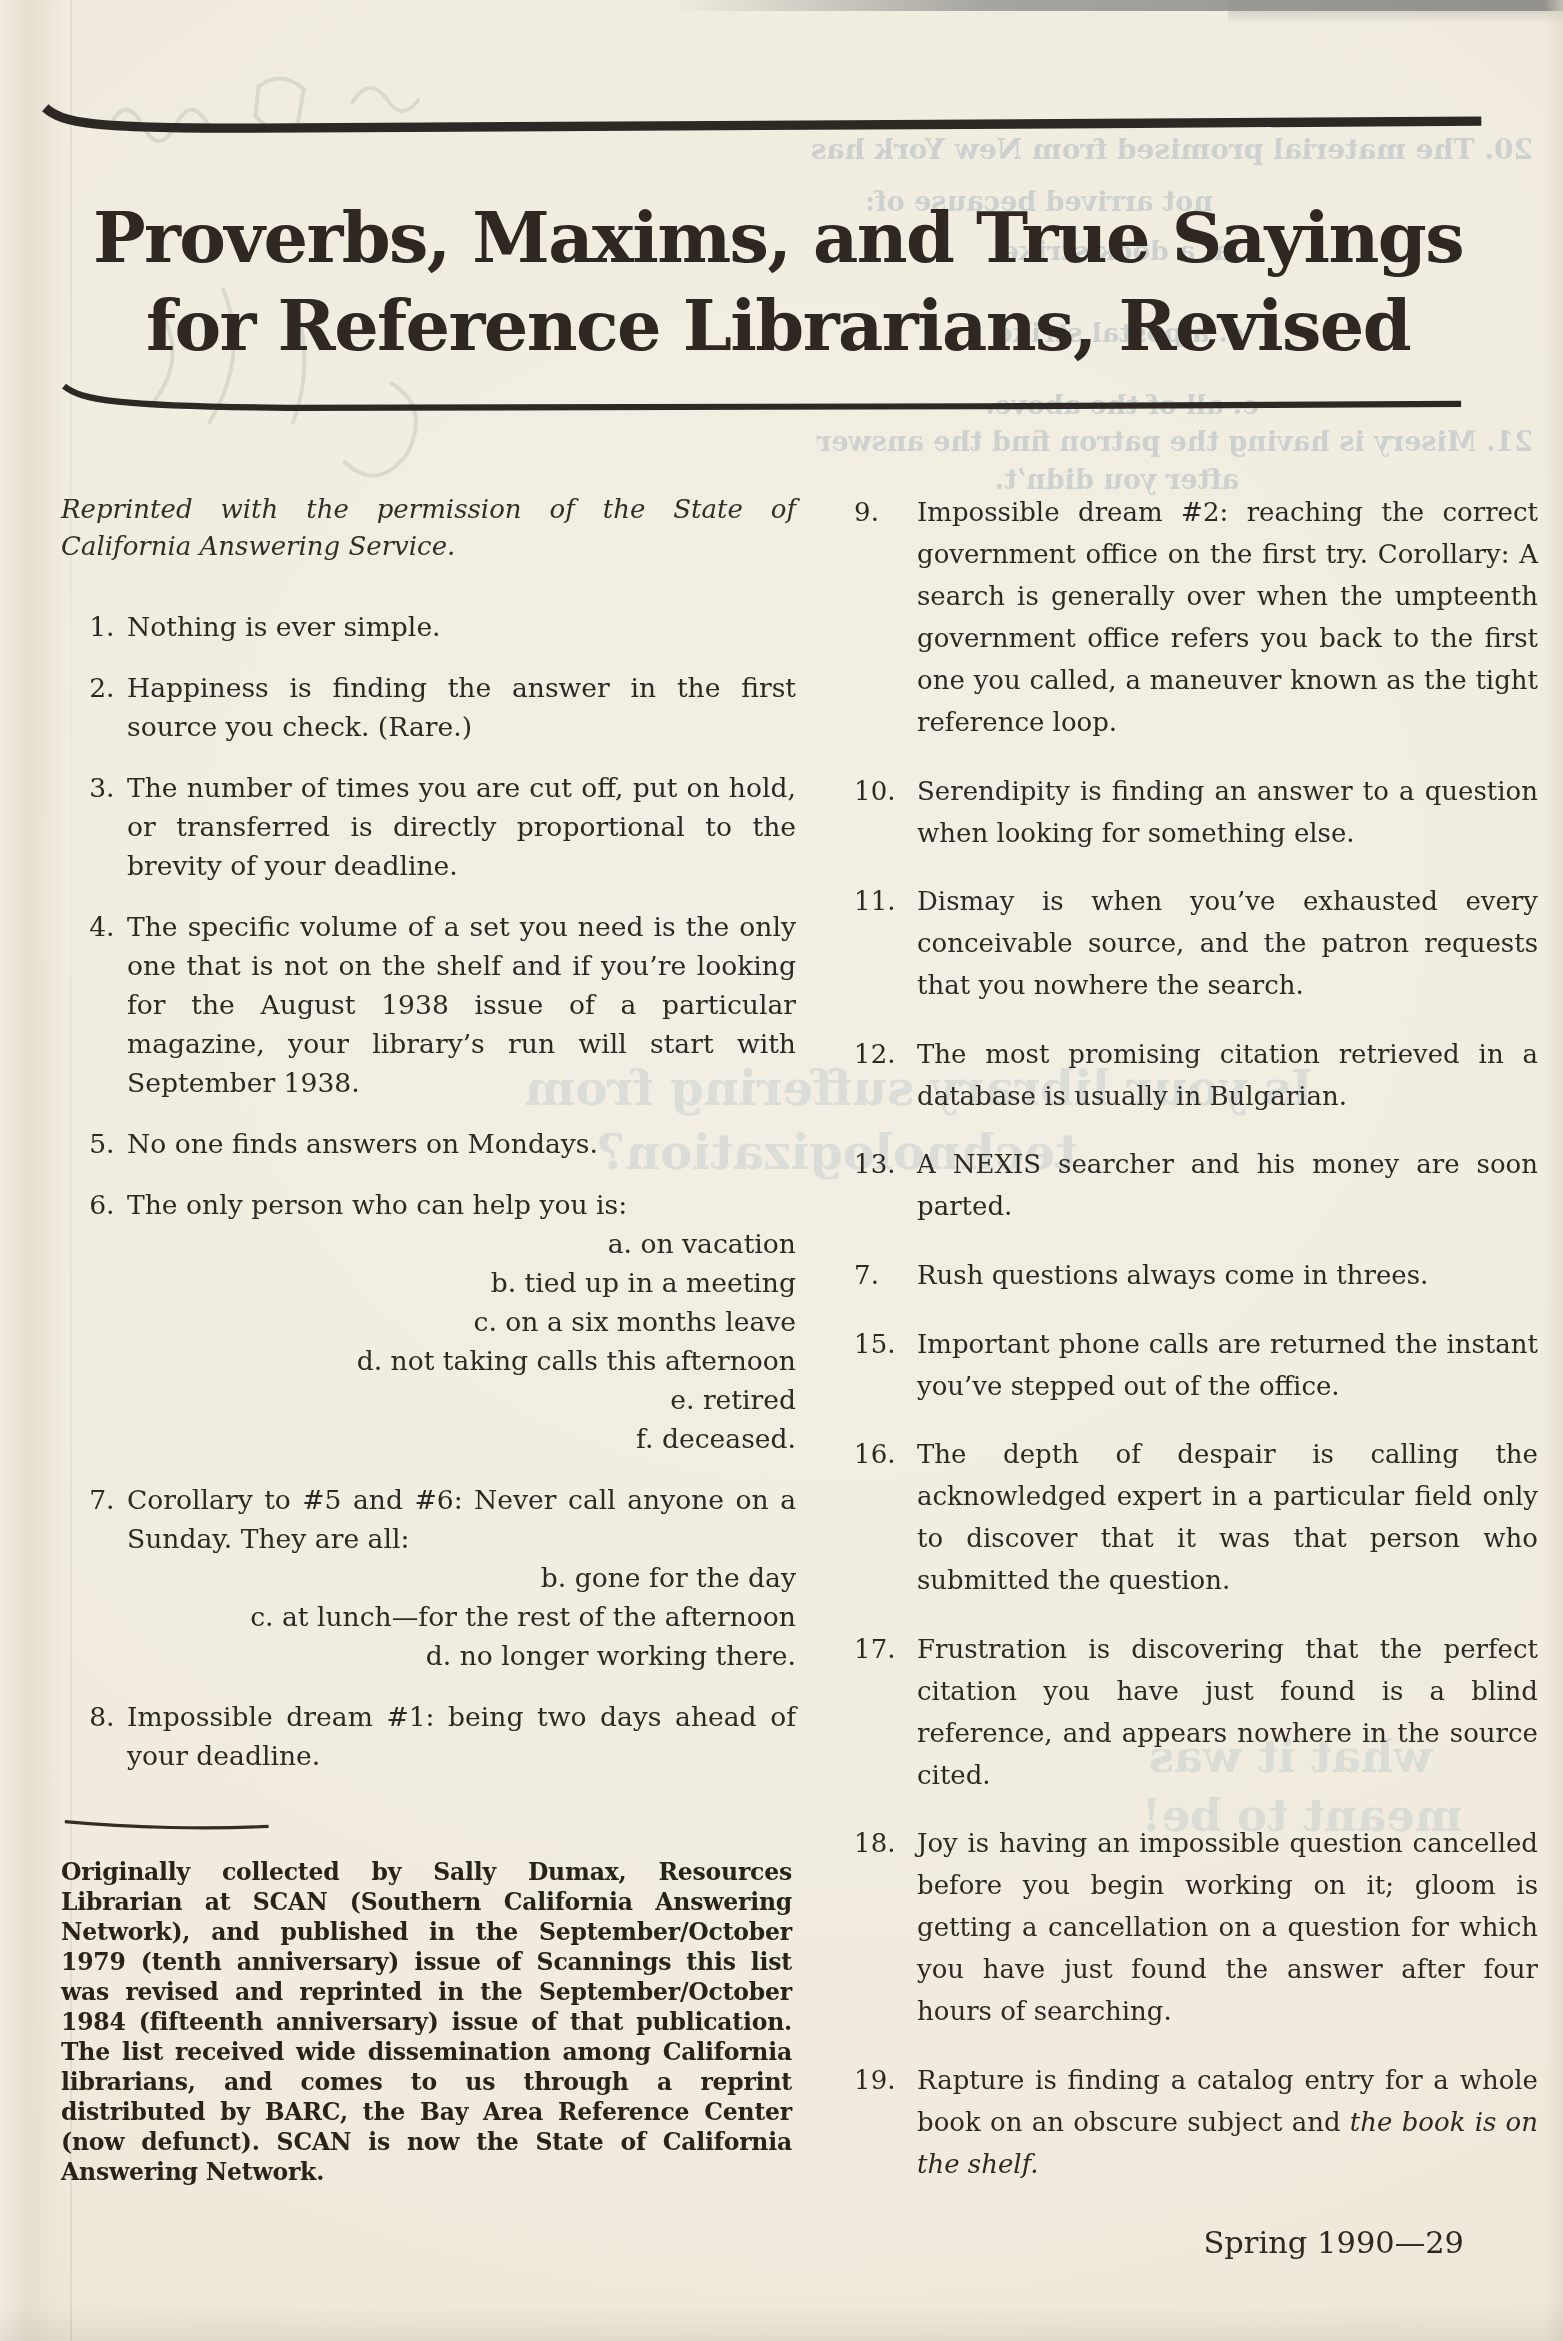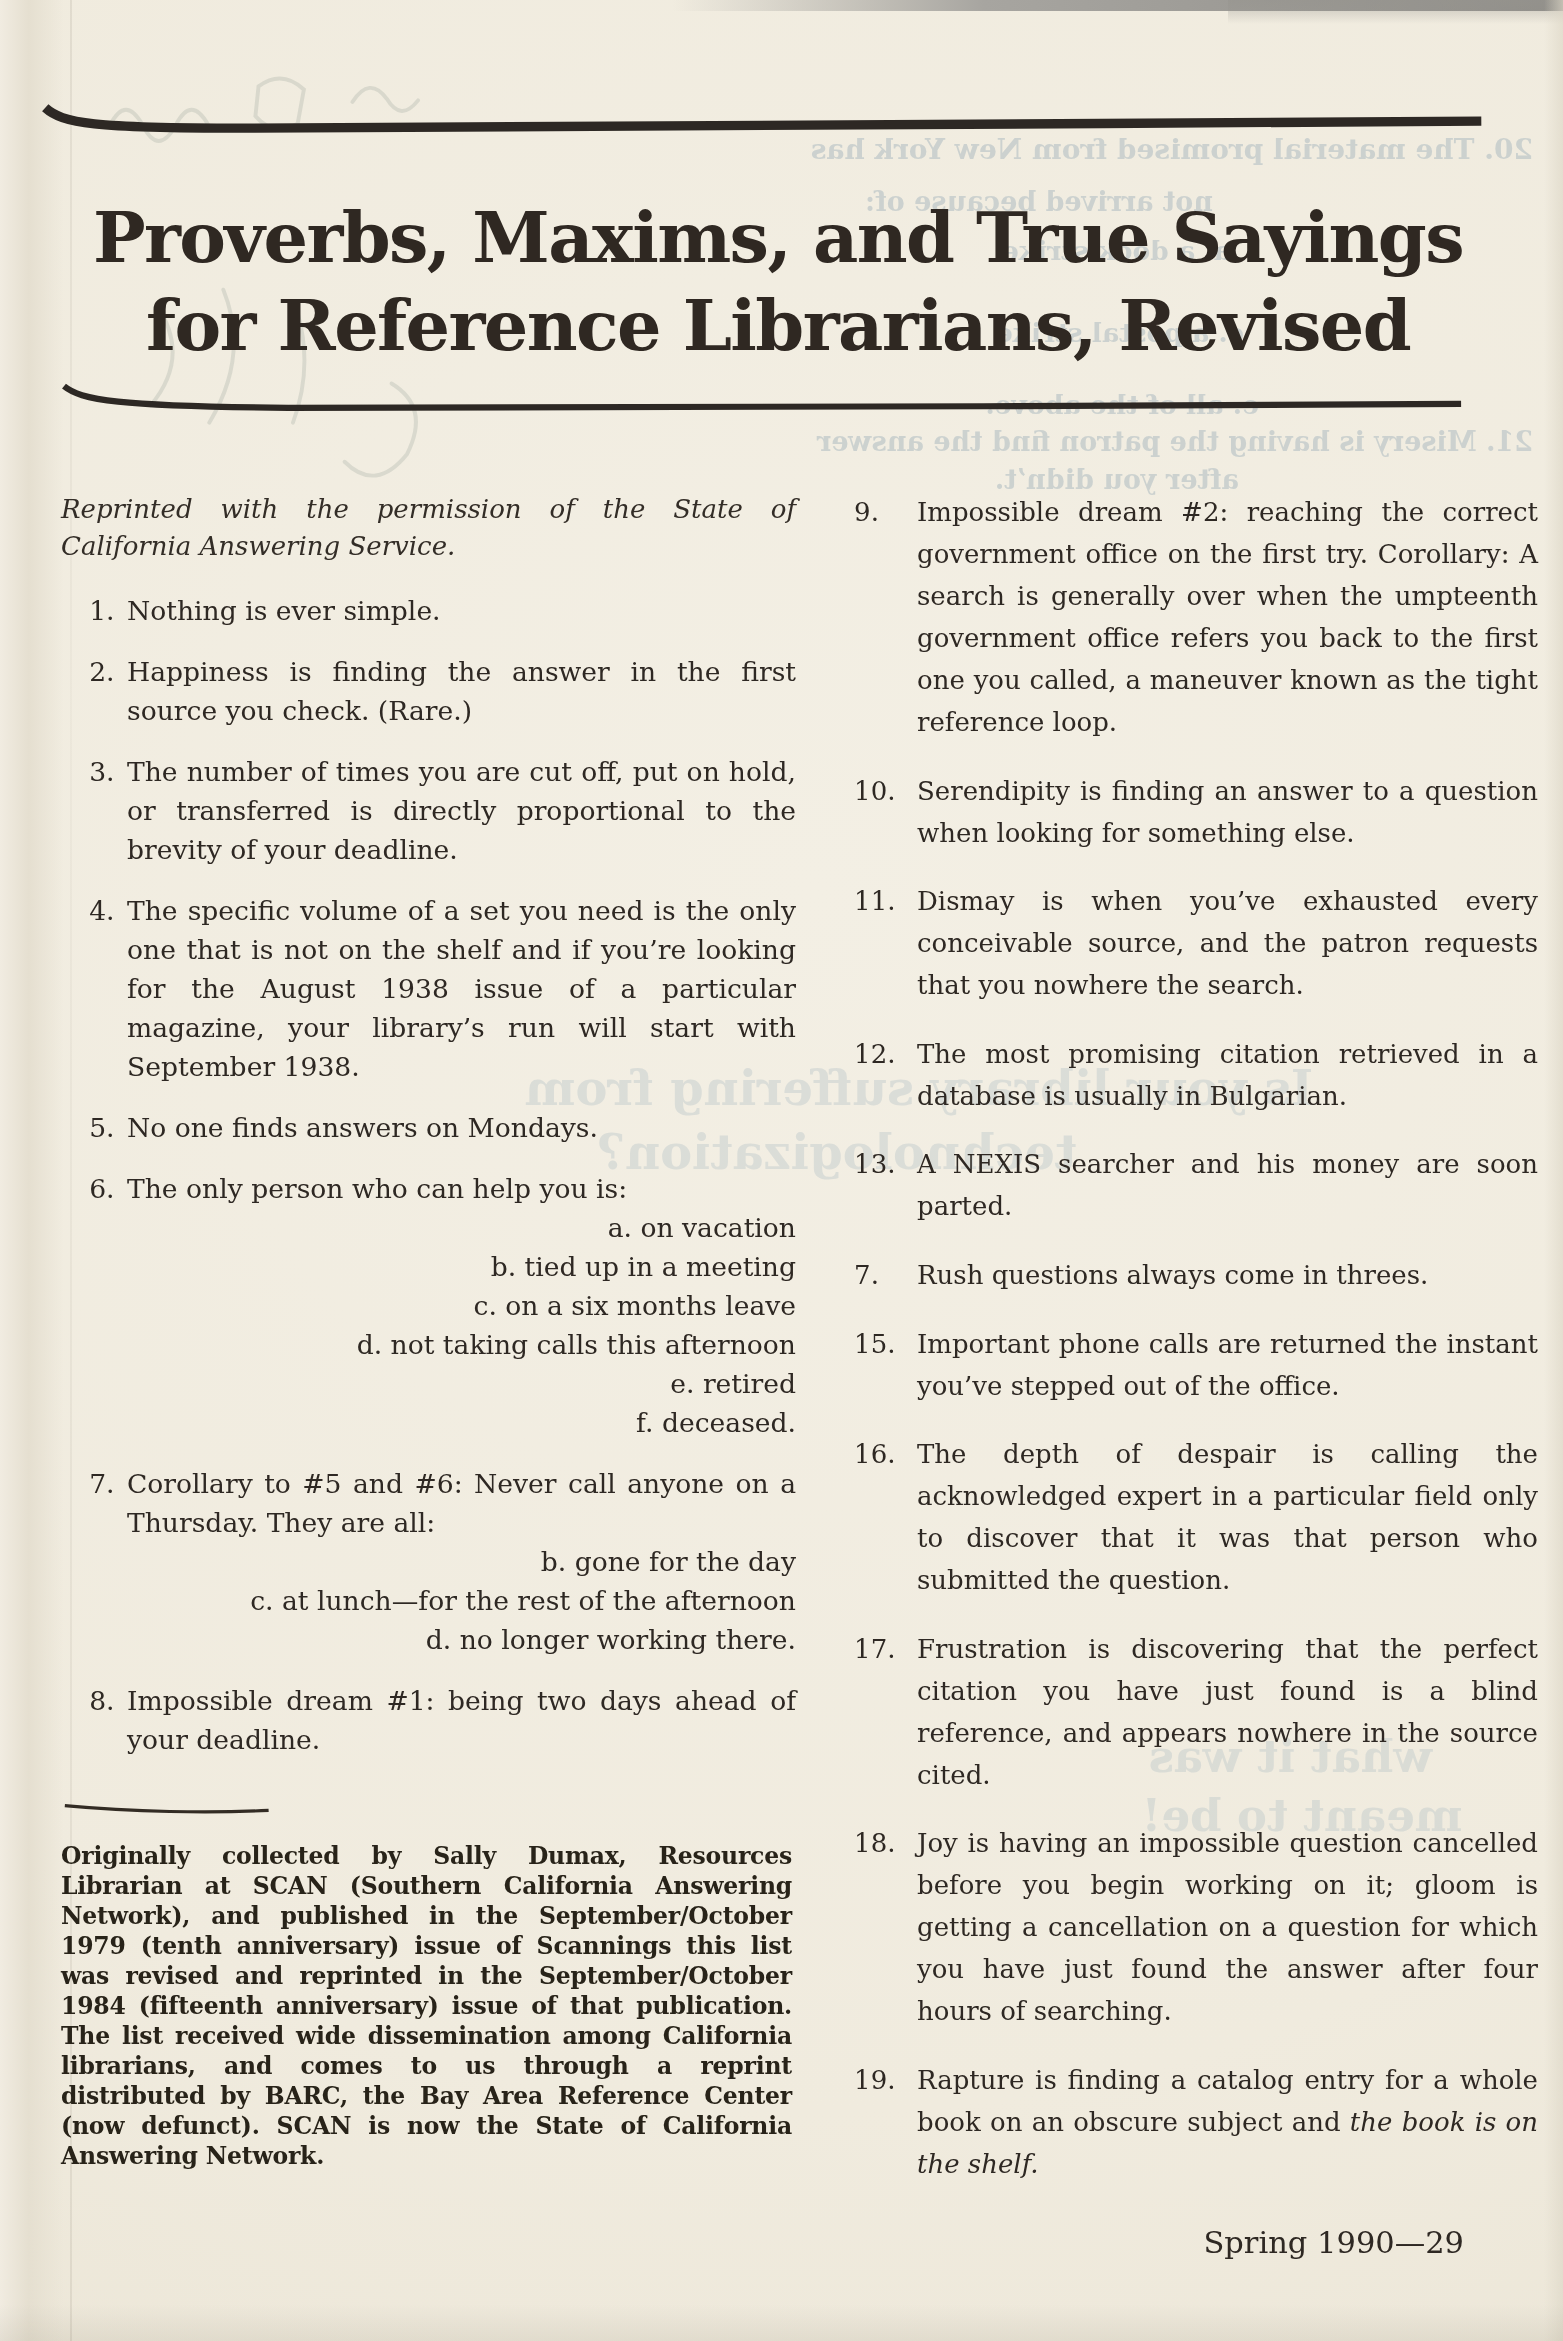--- a/index.html
+++ b/index.html
@@ -69,21 +69,21 @@
     color: #2f2822;
   }
 
   
   .col { position: absolute; top: 491px; z-index: 4; }
   .col-left  { left: 61px;  width: 735px; font-size: 26.6px;   line-height: 39px; }
   .col-right { left: 851px; width: 687px; font-size: 26px; line-height: 42px; }
 
   .intro {
     font-style: italic; font-size: 26px; line-height: 37px;
-    margin-bottom: 26px; text-align: justify; color: #332d27;
+    margin-bottom: 42px; text-align: justify; color: #332d27;
   }
 
   .item { display: flex; }
   .col-left  .item { margin-bottom: 22px; }
   .col-right .item { margin-bottom: 26.6px; }
   .num { flex: 0 0 66px; text-align: right; padding-right: 12.5px; }
   .col-right .num { text-align: left; padding-right: 0; padding-left: 3.1px; }
   .body { flex: 1; text-align: justify; }
   .subline { text-align: right; }
 
@@ -183,21 +183,21 @@
         <div class="subline">c. on a six months leave</div>
         <div class="subline">d. not taking calls this afternoon</div>
         <div class="subline">e. retired</div>
         <div class="subline">f. deceased.</div>
       </div>
     </div>
 
     <div class="item">
       <span class="num">7.</span>
       <div class="body">
-        <div class="line">Corollary to #5 and #6: Never call anyone on a Thursday. They are all:</div>
+        <div class="line">Corollary to #5 and #6: Never call anyone on a Sunday. They are all:</div>
         <div class="subline">b. gone for the day</div>
         <div class="subline">c. at lunch—for the rest of the afternoon</div>
         <div class="subline">d. no longer working there.</div>
       </div>
     </div>
 
     <div class="item">
       <span class="num">8.</span>
       <div class="body">Impossible dream #1: being two days ahead of your deadline.</div>
     </div>

